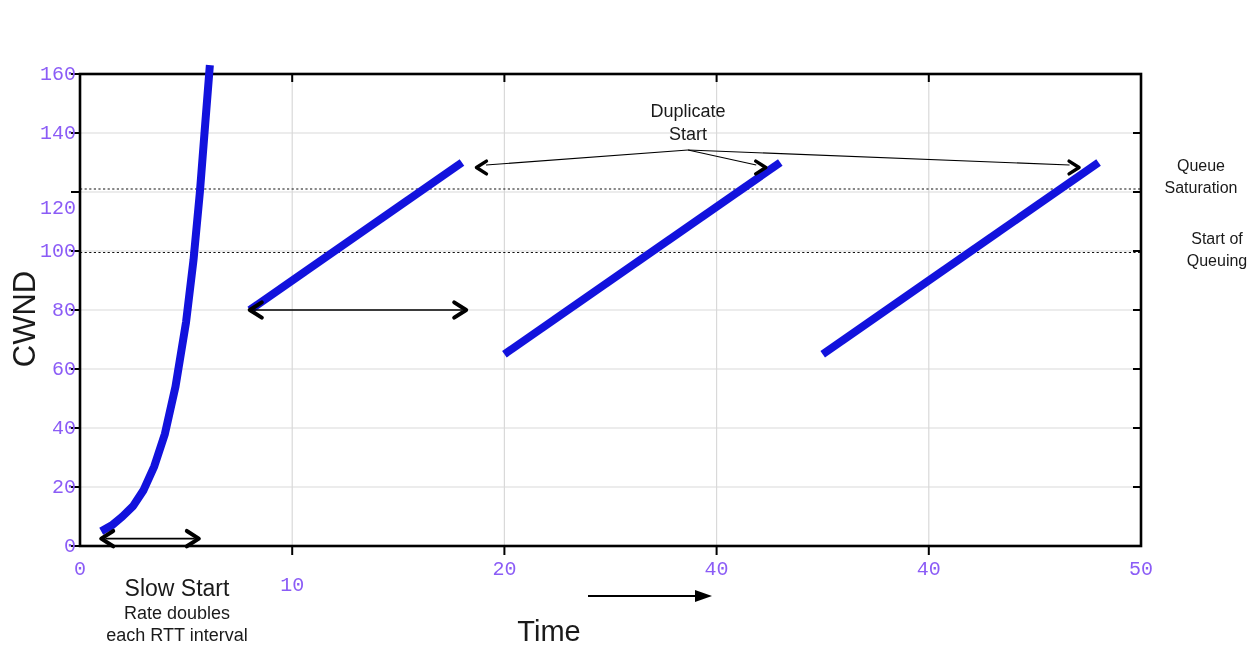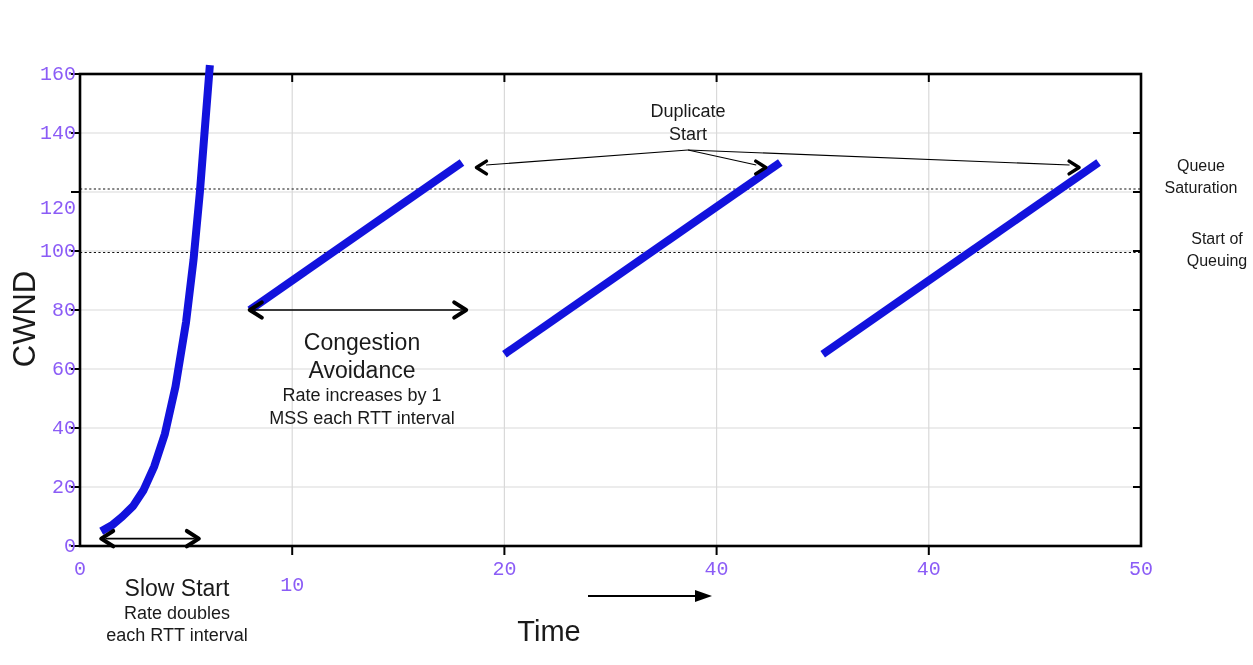--- a/index.html
+++ b/index.html
@@ -86,26 +86,20 @@
 
   <div class="lbl ylab" style="left:-36px;top:301px;width:122px;text-align:center;transform:rotate(-90deg);">CWND</div>
 
   <div class="lbl xlab center" style="left:549px;top:579px;">Time</div>
 
   <div class="lbl dup center" style="left:688px;top:100px;">
     <div>Duplicate</div>
     <div>Start</div>
   </div>
 
-  <div class="lbl center" style="left:362px;top:328px;">
-    <div class="annot-h">Congestion</div>
-    <div class="annot-h">Avoidance</div>
-    <div class="annot-b">Rate increases by 1</div>
-    <div class="annot-b">MSS each RTT interval</div>
-  </div>
 
   <div class="lbl center" style="left:177px;top:575px;">
     <div class="annot-h" style="line-height:27px;">Slow Start</div>
     <div class="annot-b" style="line-height:22px;">Rate doubles</div>
     <div class="annot-b" style="line-height:22px;">each RTT interval</div>
   </div>
 
   <div class="lbl reflab center" style="left:1201px;top:155px;">
     <div>Queue</div>
     <div>Saturation</div>

